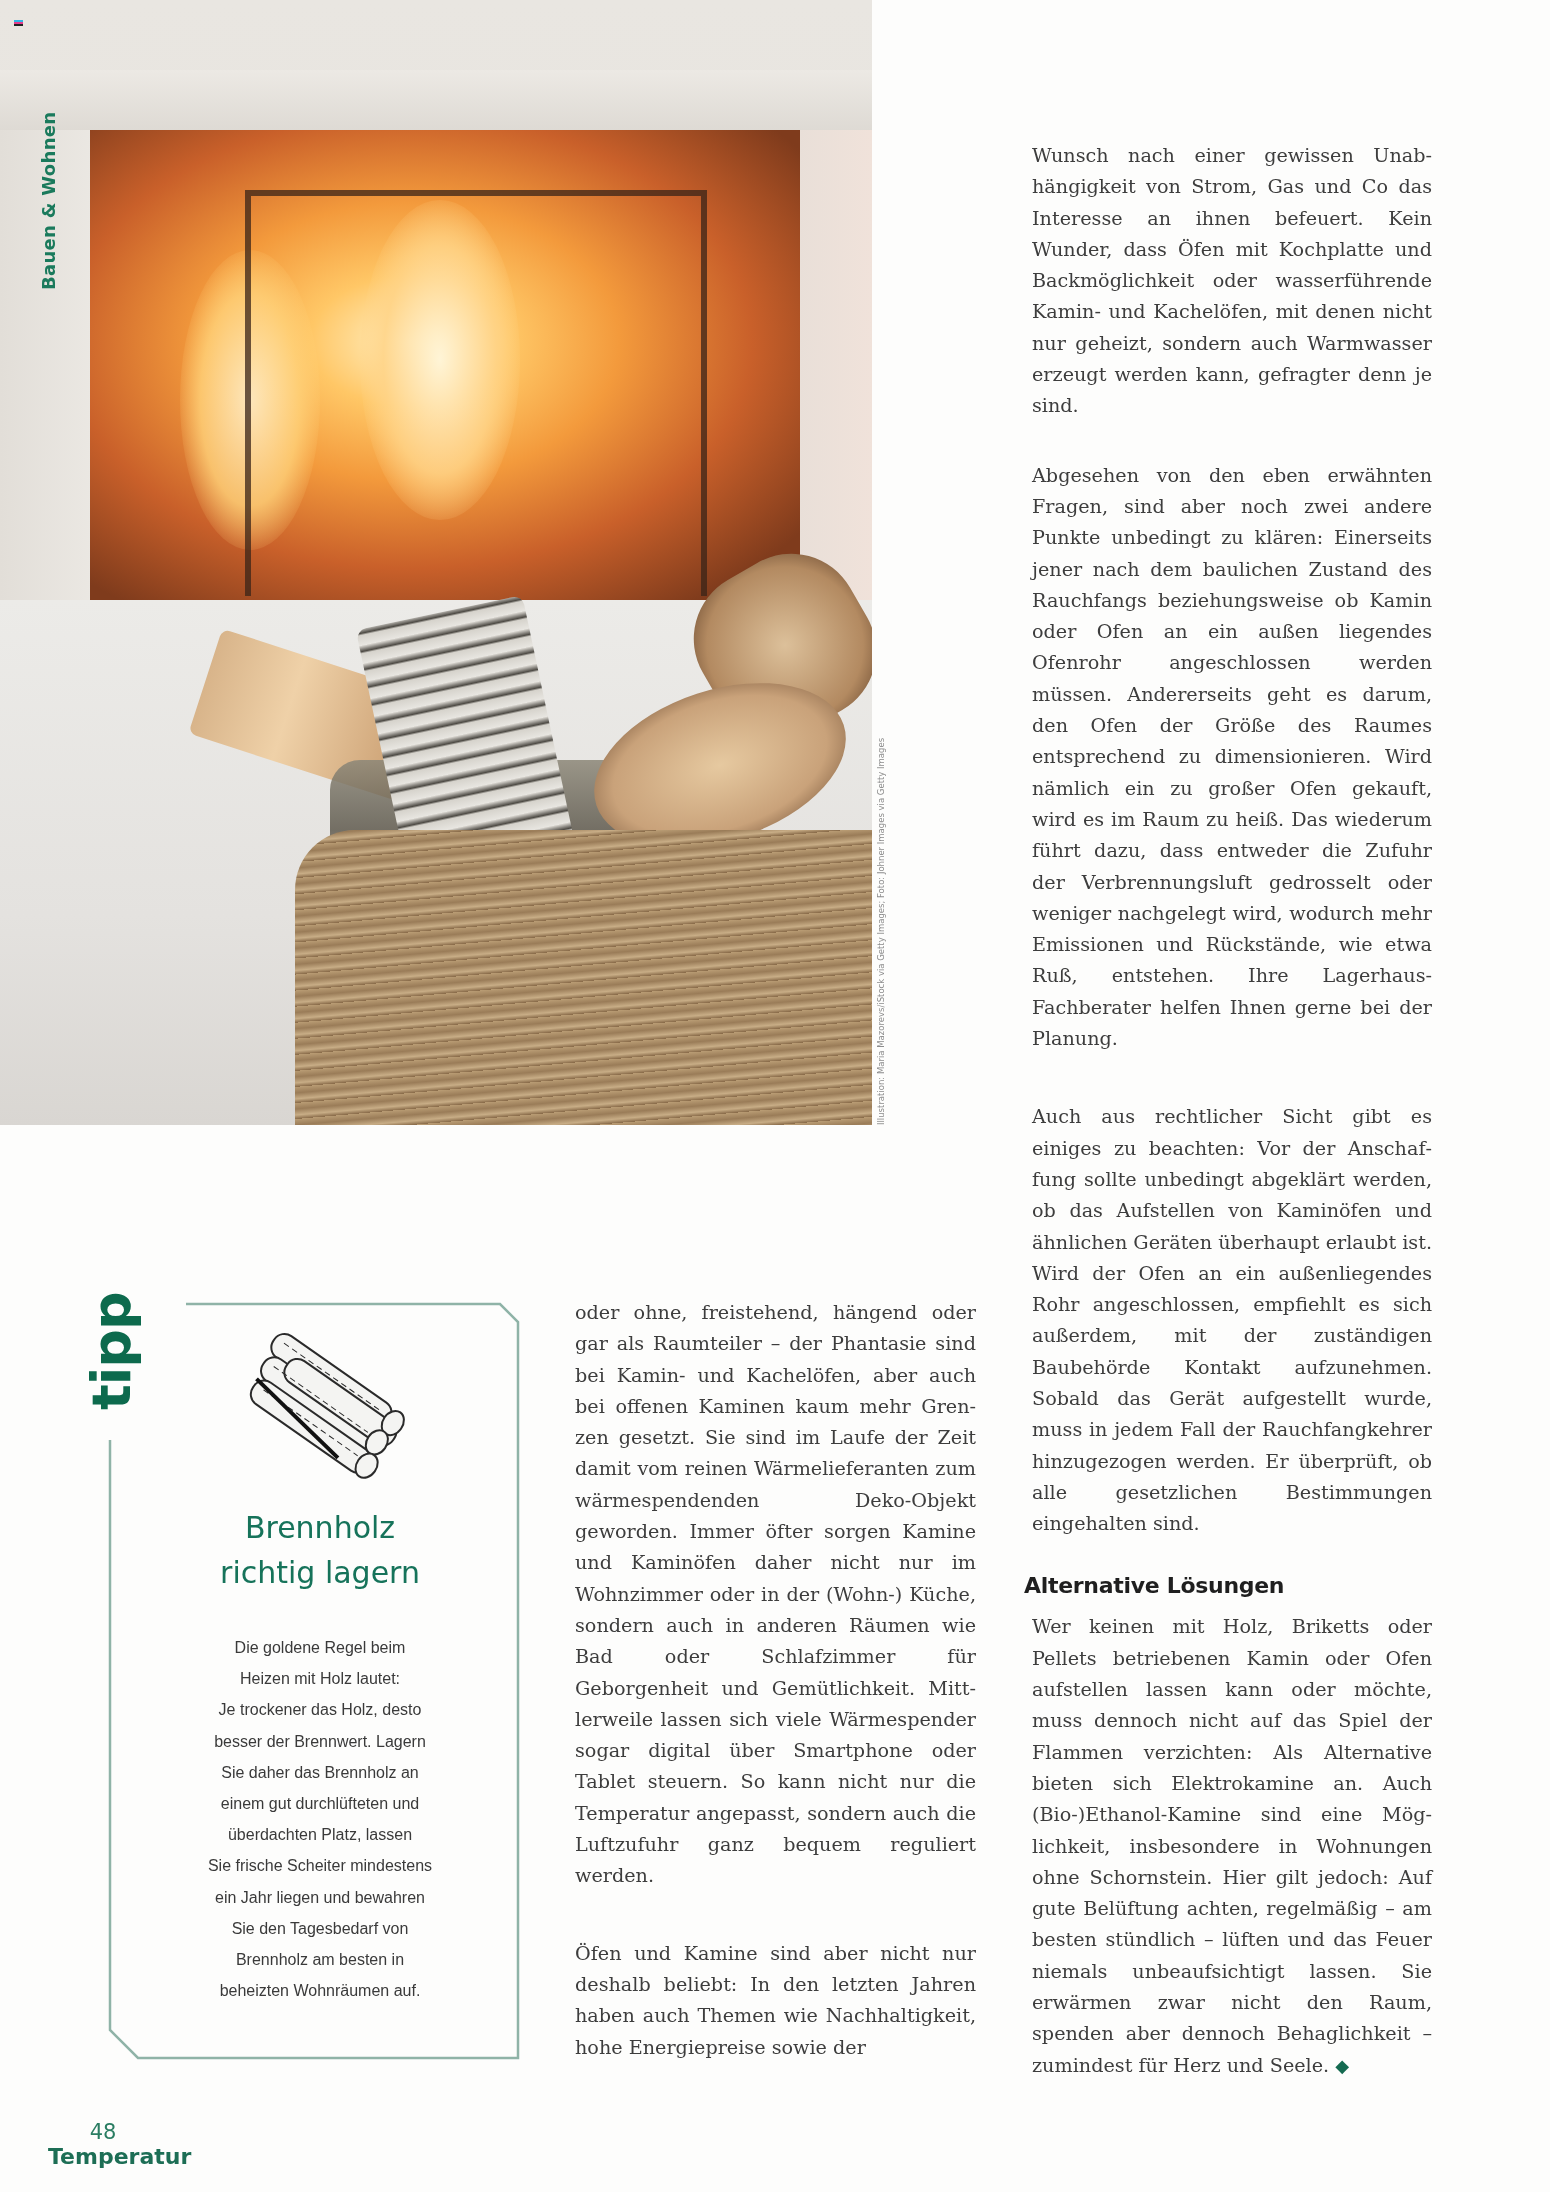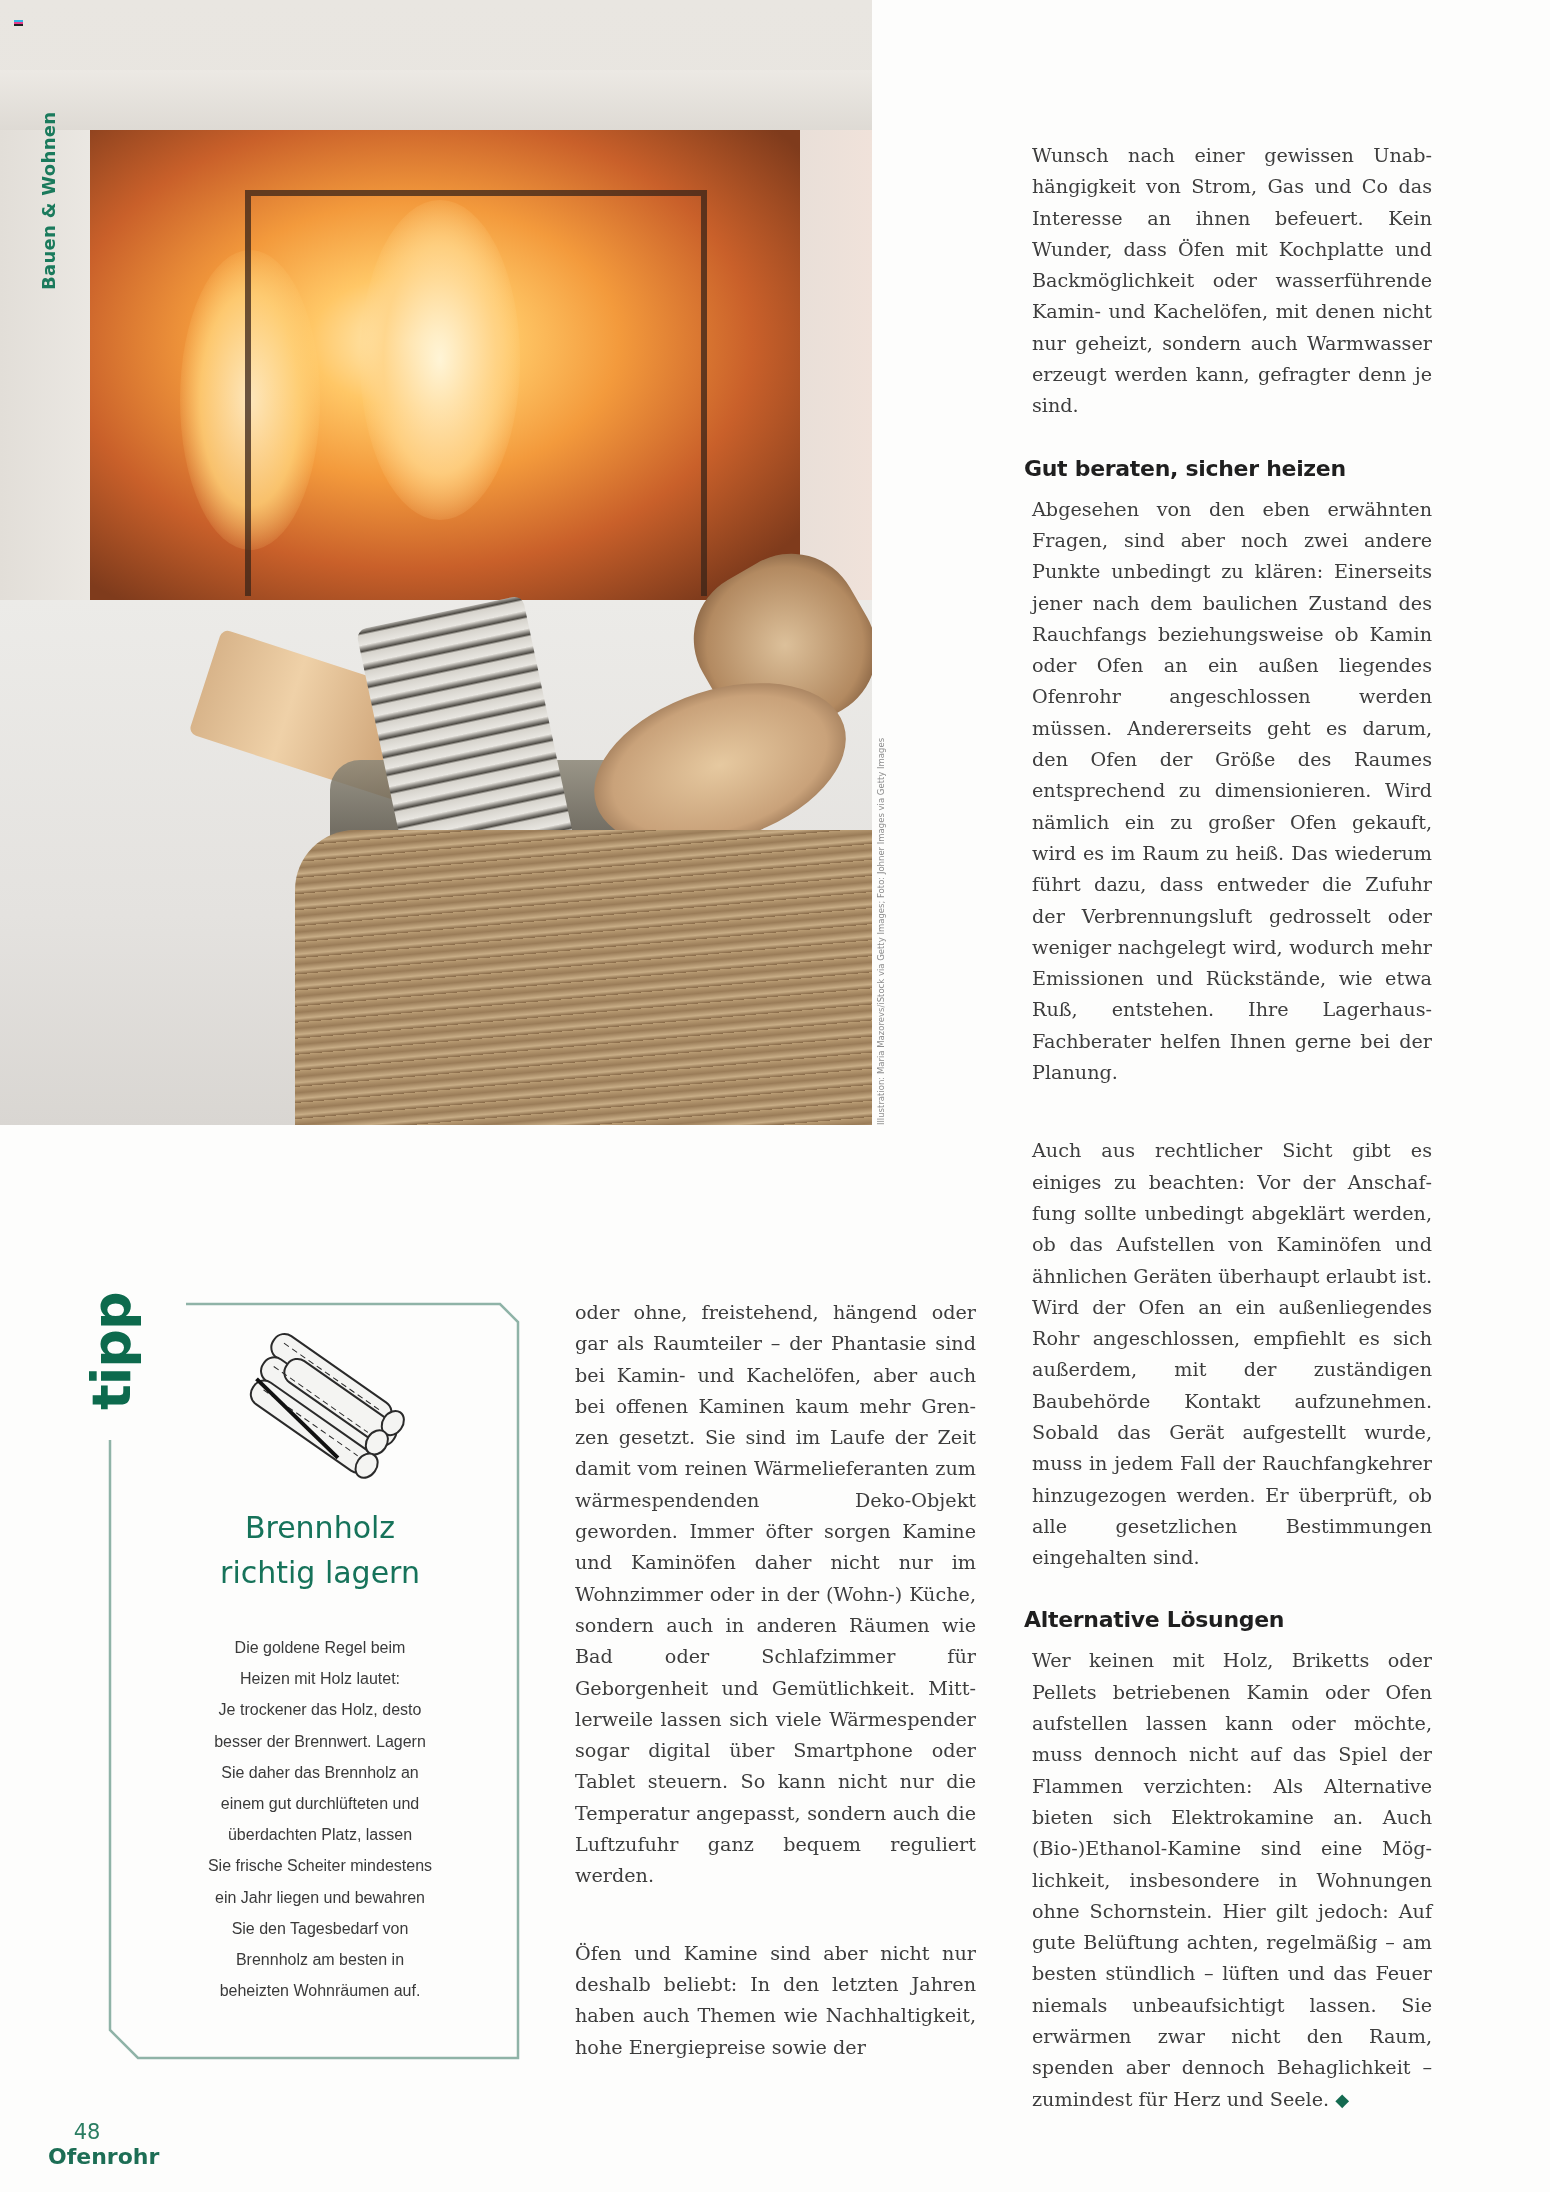--- a/index.html
+++ b/index.html
@@ -166,25 +166,24 @@
 
 <div class="col col-mid">
   <p>oder ohne, freistehend, hängend oder gar als Raumteiler – der Phantasie sind bei Kamin- und Kachelöfen, aber auch bei offenen Kaminen kaum mehr Gren­zen gesetzt. Sie sind im Laufe der Zeit damit vom reinen Wärmelieferanten zum wärmespendenden Deko-Objekt geworden. Immer öfter sorgen Kamine und Kaminöfen daher nicht nur im Wohnzimmer oder in der (Wohn-) Küche, sondern auch in anderen Räu­men wie Bad oder Schlafzimmer für Geborgenheit und Gemütlichkeit. Mitt­lerweile lassen sich viele Wärme­spender sogar digital über Smart­phone oder Tablet steuern. So kann nicht nur die Temperatur angepasst, sondern auch die Luftzufuhr ganz be­quem reguliert werden.</p>
   <div class="sp"></div>
   <p>Öfen und Kamine sind aber nicht nur deshalb beliebt: In den letzten Jahren haben auch Themen wie Nachhaltig­keit, hohe Energiepreise sowie der</p>
 </div>
 
 <div class="col col-right">
   <p>Wunsch nach einer gewissen Unab­hängigkeit von Strom, Gas und Co das Interesse an ihnen befeuert. Kein Wunder, dass Öfen mit Kochplatte und Backmöglichkeit oder wasserfüh­rende Kamin- und Kachelöfen, mit de­nen nicht nur geheizt, sondern auch Warmwasser erzeugt werden kann, gefragter denn je sind.</p>
   <div class="sp" style="height:22px"></div>
-  <h3>Gut beraten, sicher heizen</h3>
   <p>Abgesehen von den eben erwähnten Fragen, sind aber noch zwei andere Punkte unbedingt zu klären: Einer­seits jener nach dem baulichen Zu­stand des Rauchfangs beziehungs­weise ob Kamin oder Ofen an ein au­ßen liegendes Ofenrohr angeschlossen werden müssen. Andererseits geht es darum, den Ofen der Größe des Rau­mes entsprechend zu dimensionieren. Wird nämlich ein zu großer Ofen ge­kauft, wird es im Raum zu heiß. Das wiederum führt dazu, dass entweder die Zufuhr der Verbrennungsluft ge­drosselt oder weniger nachgelegt wird, wodurch mehr Emissionen und Rück­stände, wie etwa Ruß, entstehen. Ihre Lagerhaus-Fachberater helfen Ihnen gerne bei der Planung.</p>
   <div class="sp" style="height:31px"></div>
   <p>Auch aus rechtlicher Sicht gibt es einiges zu beachten: Vor der Anschaf­fung sollte unbedingt abgeklärt wer­den, ob das Aufstellen von Kaminöfen und ähnlichen Geräten überhaupt er­laubt ist. Wird der Ofen an ein außen­liegendes Rohr angeschlossen, emp­fiehlt es sich außerdem, mit der zu­ständigen Baubehörde Kontakt aufzu­nehmen. Sobald das Gerät aufgestellt wurde, muss in jedem Fall der Rauch­fangkehrer hinzugezogen werden. Er überprüft, ob alle gesetzlichen Bestim­mungen eingehalten sind.</p>
   <div class="sp" style="height:22px"></div>
   <h3>Alternative Lösungen</h3>
   <p><span>Wer keinen mit Holz, Briketts oder Pellets betriebenen Kamin oder Ofen aufstellen lassen kann oder möchte, muss dennoch nicht auf das Spiel der Flammen verzichten: Als Alternative bieten sich Elektrokamine an. Auch (Bio-)Ethanol-Kamine sind eine Mög­lichkeit, insbesondere in Wohnungen ohne Schornstein. Hier gilt jedoch: Auf gute Belüftung achten, regelmäßig – am besten stündlich – lüften und das Feuer niemals unbeaufsichtigt lassen. Sie erwärmen zwar nicht den Raum, spenden aber dennoch Behaglichkeit – zumindest für Herz und Seele.</span> <span class="end-mark">◆</span></p>
 </div>
 
 <div class="footer">
   <span class="page-number">48</span>
-  <span class="brand">Ofenrohr</span>
+  <span class="brand">Temperatur</span>
 </div>
 
 </body></html>

